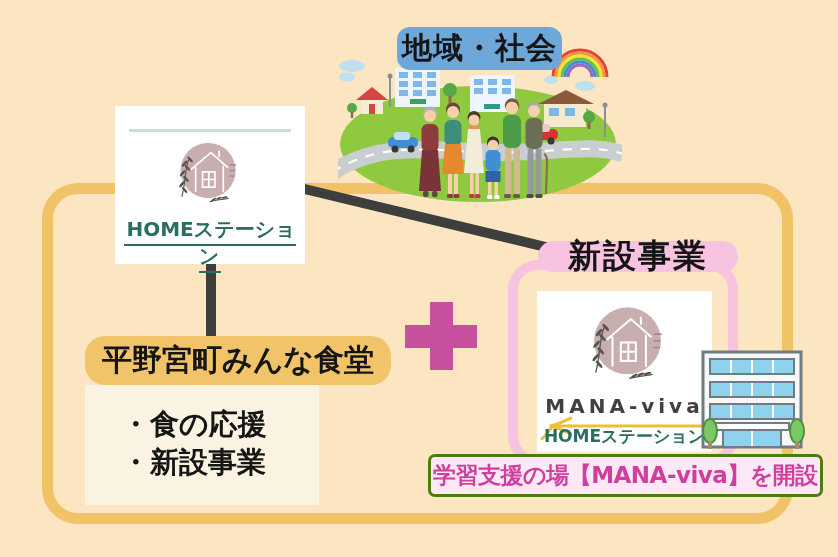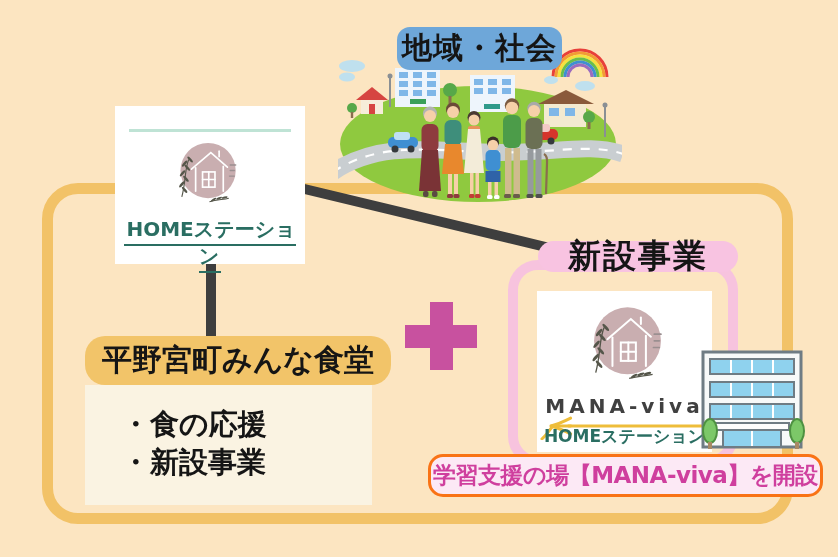--- a/index.html
+++ b/index.html
@@ -27,34 +27,34 @@
     left:397px;top:27px;width:165px;height:43px;background:#6ea7d9;border-radius:13px;
     display:flex;align-items:center;justify-content:center;
     font-size:30px;font-weight:bold;color:#151515;letter-spacing:1px;
   }
   .left-label{
     left:60px;top:336px;width:306px;height:49px;background:#f2c469;border-radius:20px;
     display:flex;align-items:center;justify-content:center;
     font-size:30px;font-weight:bold;color:#151515;margin-left:25px;
   }
   .cream-box{
-    left:85px;top:385px;width:287px;height:120px;background:#faf3e2;
+    left:85px;top:385px;width:234px;height:120px;background:#faf3e2;
     box-sizing:border-box;padding:20px 0 0 36px;
   }
   .cream-box .bullet{
     font-size:29px;font-weight:bold;color:#151515;line-height:1.32;white-space:nowrap;
   }
   .pink-label{
     left:538px;top:241px;width:200px;height:31px;background:#f8c3e1;border-radius:16px;
     display:flex;align-items:center;justify-content:center;
     font-size:33px;font-weight:bold;color:#151515;letter-spacing:2px;
   }
   .bottom-label{
     left:428px;top:454px;width:395px;height:43px;background:#fce9f5;
-    border:3px solid #f97316;border-radius:15px;box-sizing:border-box;
+    border:3px solid #4d7c0f;border-radius:7px;box-sizing:border-box;
     display:flex;align-items:center;justify-content:center;
     font-size:23px;font-weight:bold;color:#cf3f9e;letter-spacing:-0.5px;white-space:nowrap;
   }
   
   .home-card{left:115px;top:106px;width:190px;height:158px;background:#ffffff;}
   .mint-line{position:absolute;left:14px;top:23px;width:162px;height:3px;background:#bfe3d5;}
   .home-logo{position:absolute;left:53px;top:30px;width:76px;height:76px;}
   .home-text{
     position:absolute;left:0;top:110px;width:190px;text-align:center;
     font-size:20px;font-weight:bold;color:#2a6e62;

